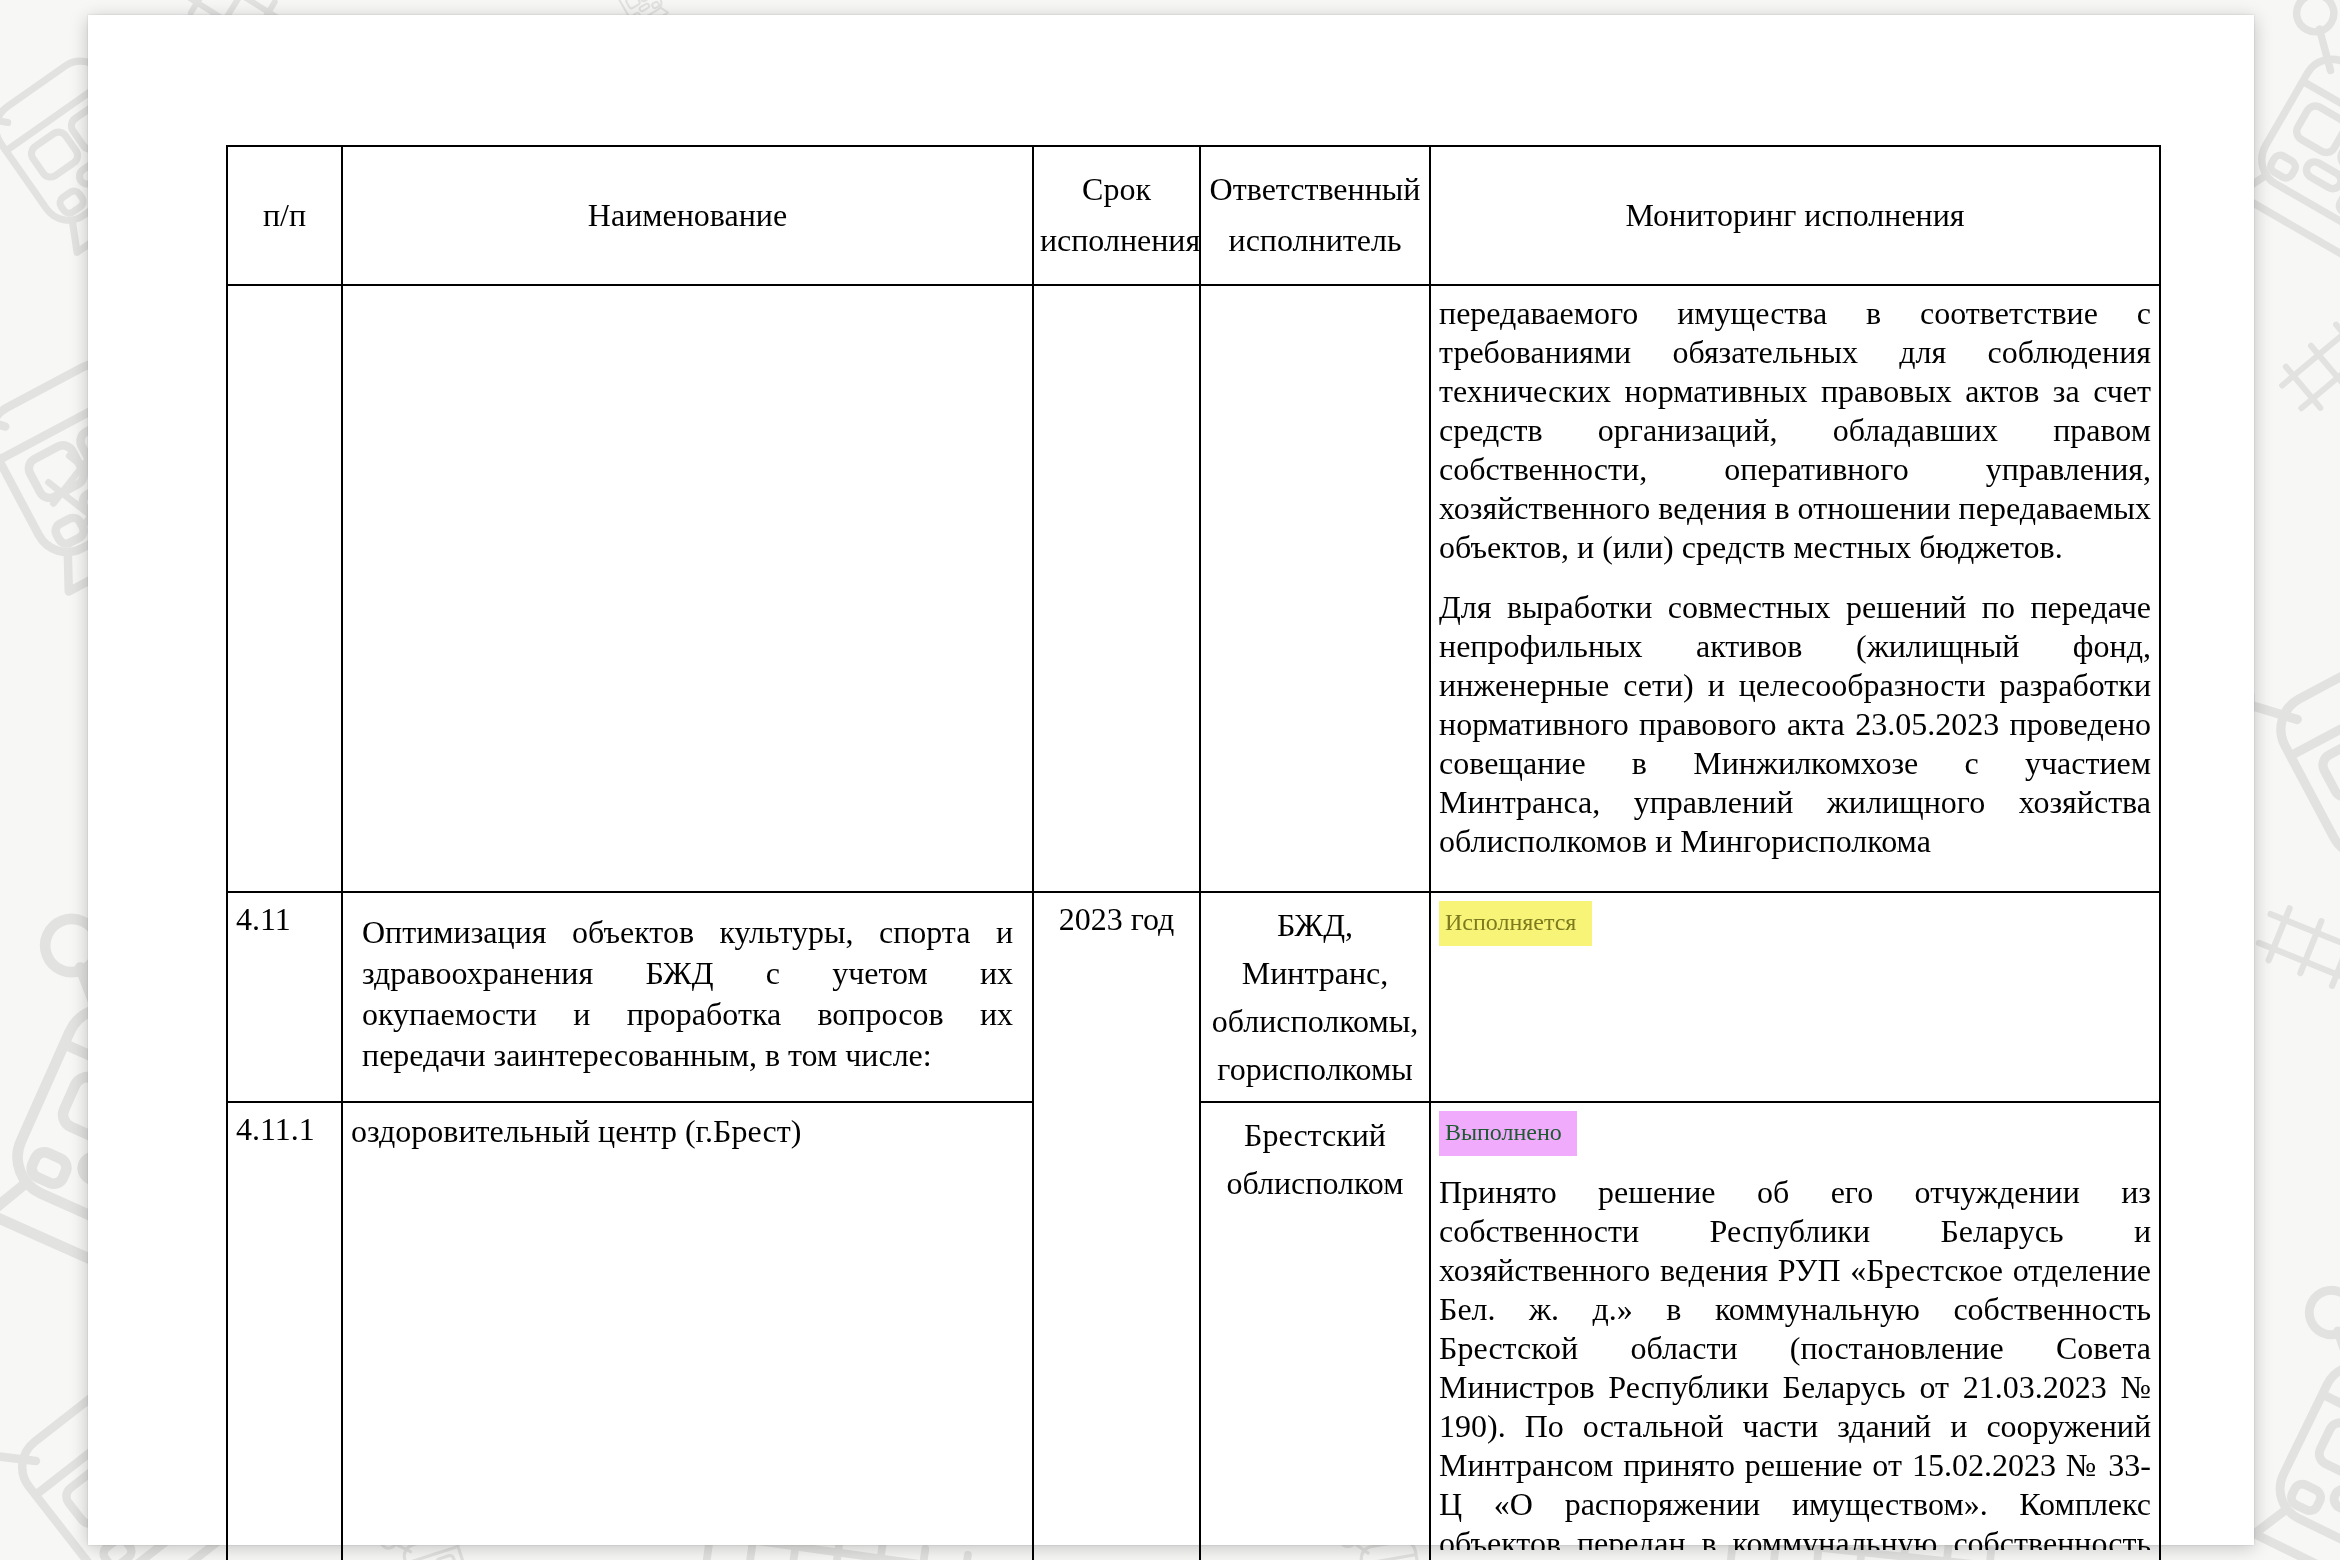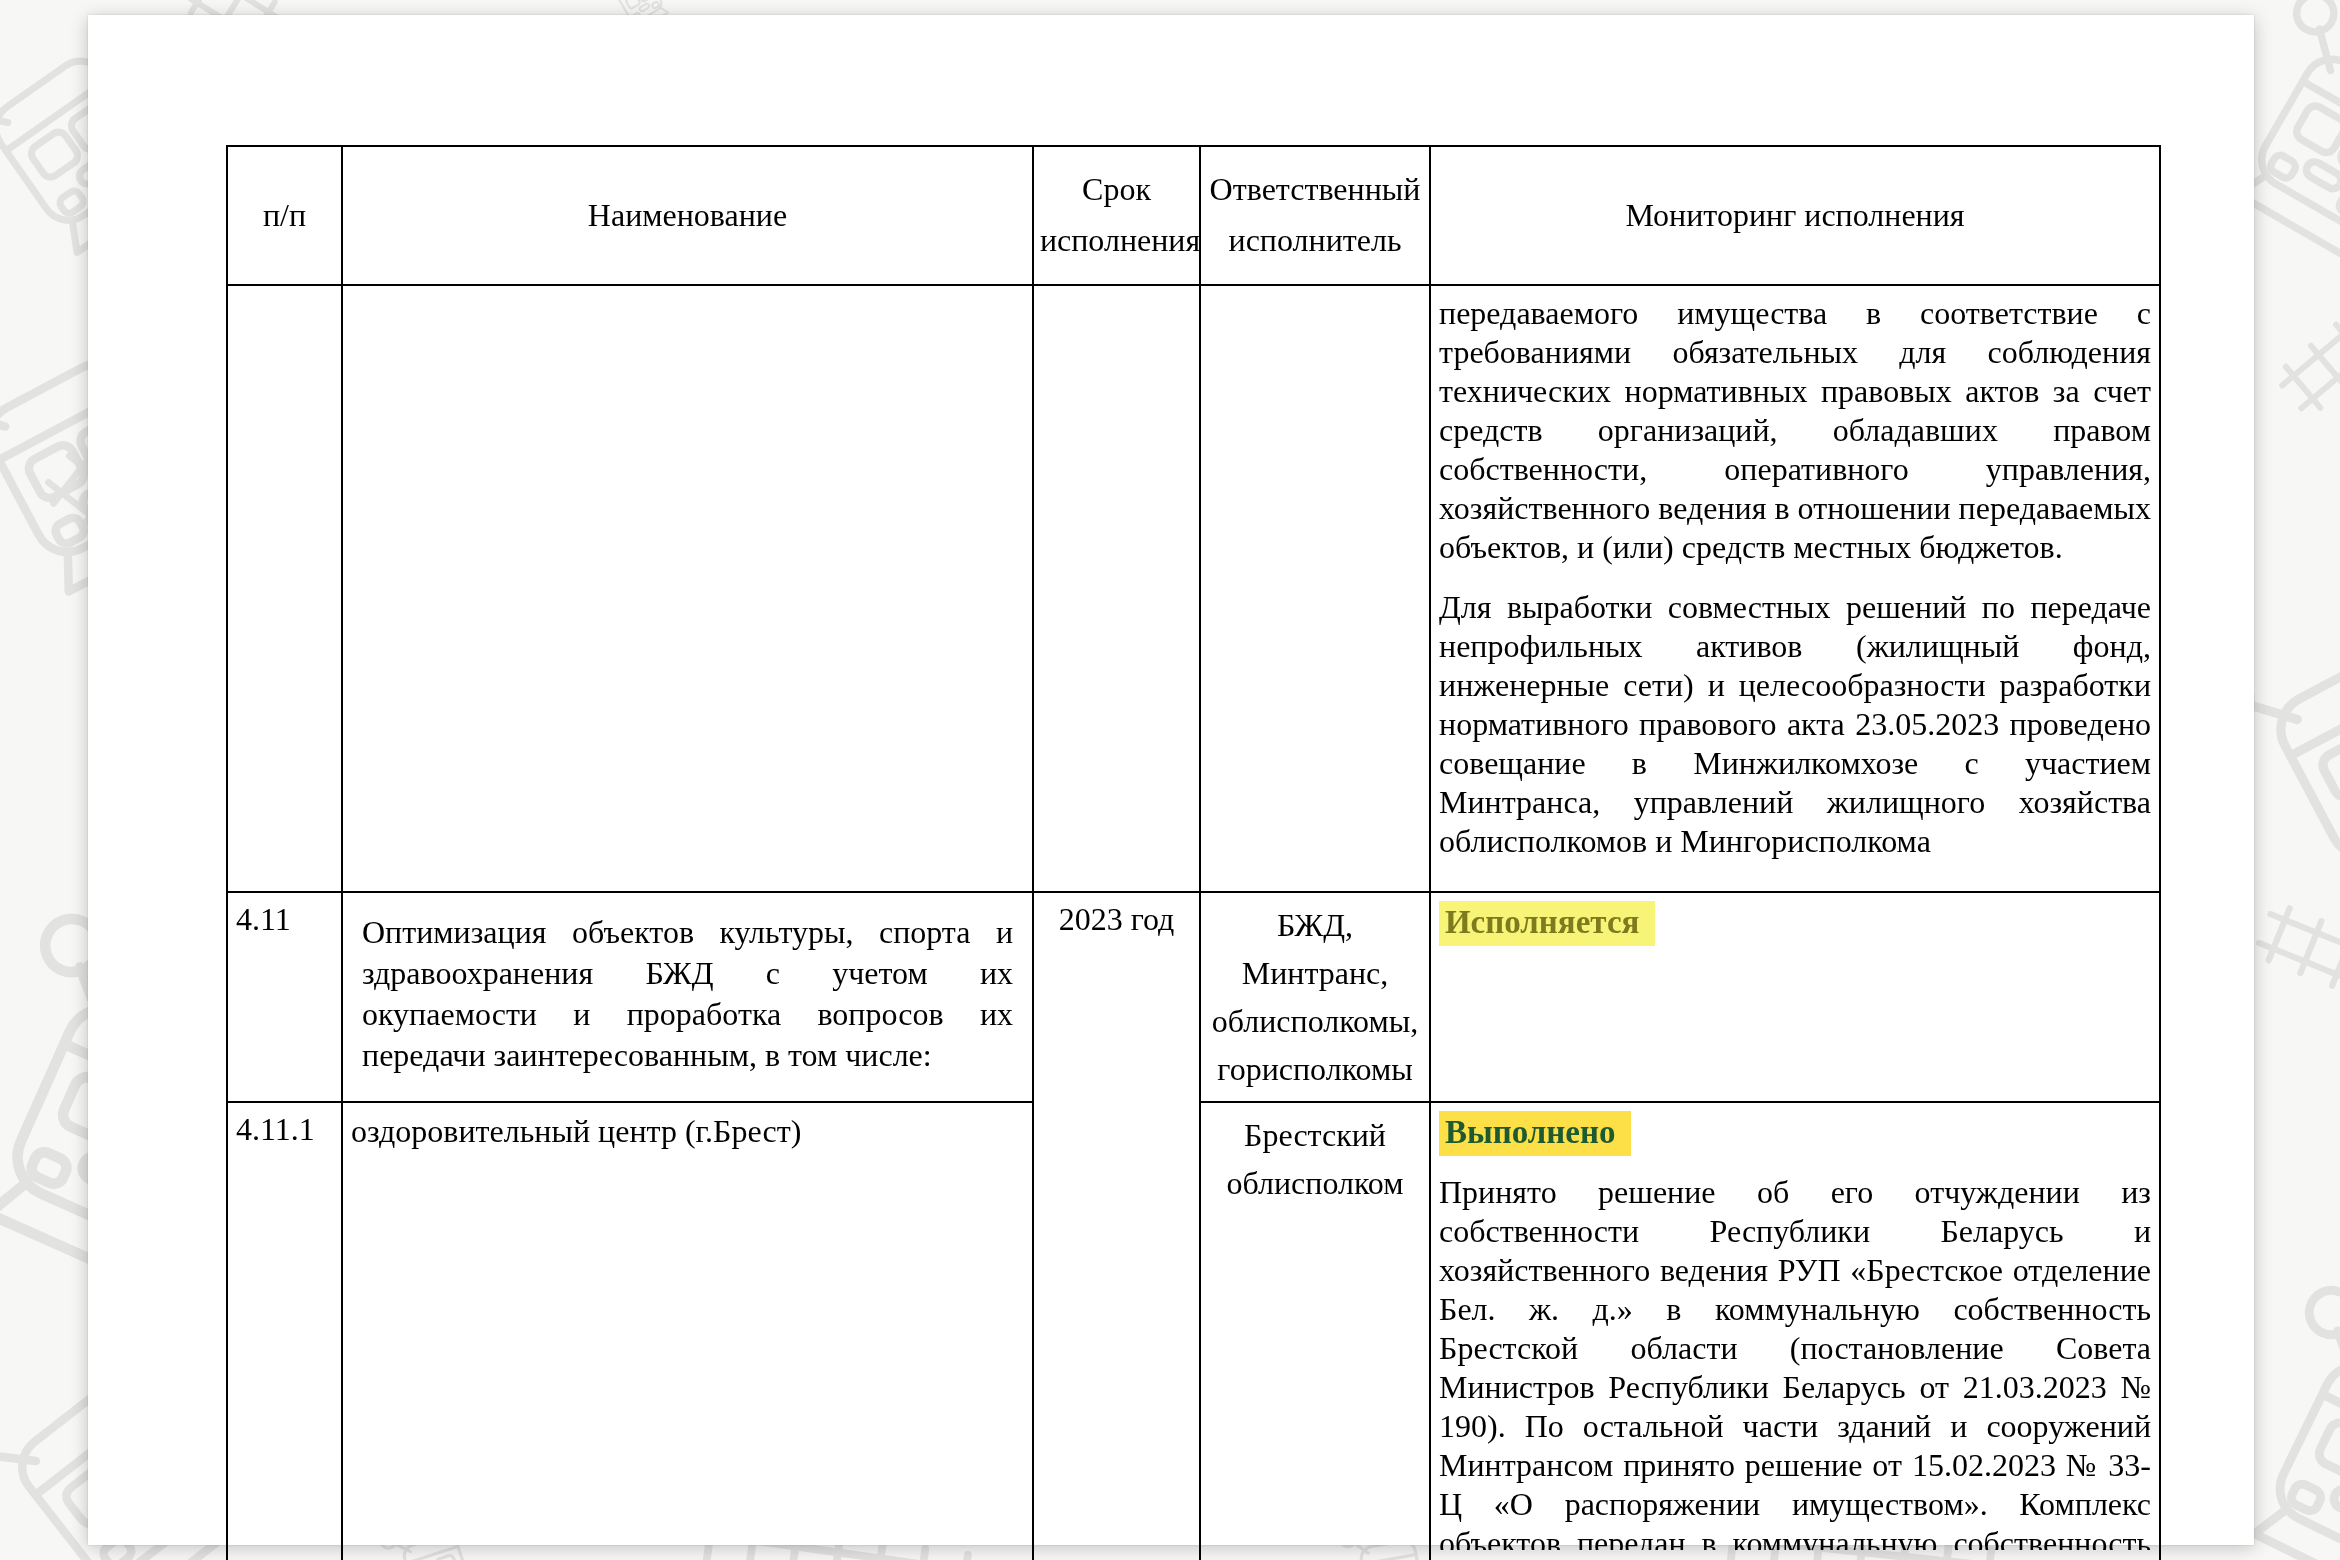--- a/index.html
+++ b/index.html
@@ -43,25 +43,25 @@
   .cell-name .just, .cell-mon p{
     text-align:justify;text-align-last:left;
     line-height:41px;margin:11px;
   }
   .cell-term{text-align:center;padding-top:9.8px;}
   .cell-exec{text-align:center;padding-top:7.8px;line-height:48px;white-space:pre-line;}
   .cell-mon{padding:7.8px 13.7px 0 13.7px;}
   .cell-mon p{line-height:39px;margin:0 0 21.5px 0;}
   .clip{height:439px;overflow:hidden;}
   .badge{
-    display:inline-block;font-weight:bold;font-size:33px;line-height:43px;
+    display:inline-block;font-weight:normal;font-size:24px;line-height:43px;
     padding:0 15.6px 2px 5.9px;margin-bottom:17.6px;
   }
   .badge.progress{background:#f7f478;color:#7d7b1e;}
-  .badge.done{background:#fde047;color:#1d5a30;}
+  .badge.done{background:#f0abfc;color:#1d5a30;}
   .name-4111{line-height:41px;}
 </style>
 </head>
 <body>
 
 <svg width="0" height="0" style="position:absolute" aria-hidden="true">
   <defs>
     <symbol id="g-train" viewBox="0 0 88 100">
       <g stroke-width="3.2" stroke-linejoin="round" stroke-linecap="round">
         <circle cx="12" cy="12" r="8"></circle>

